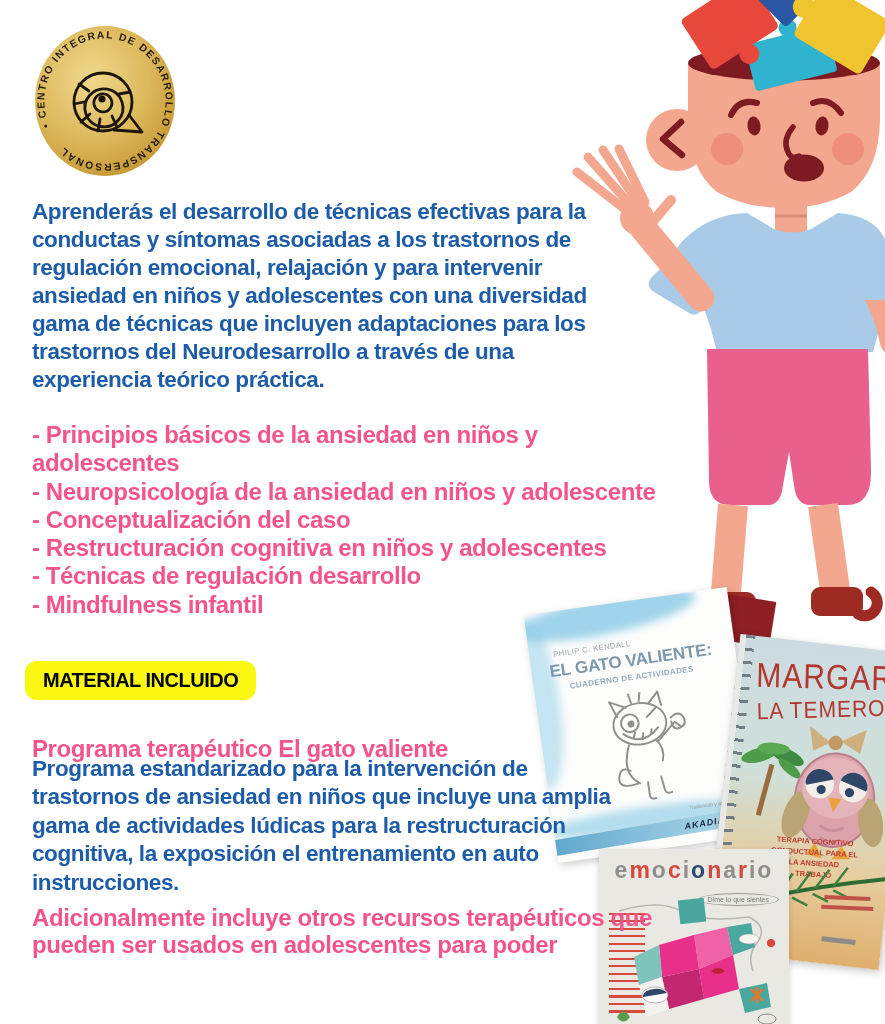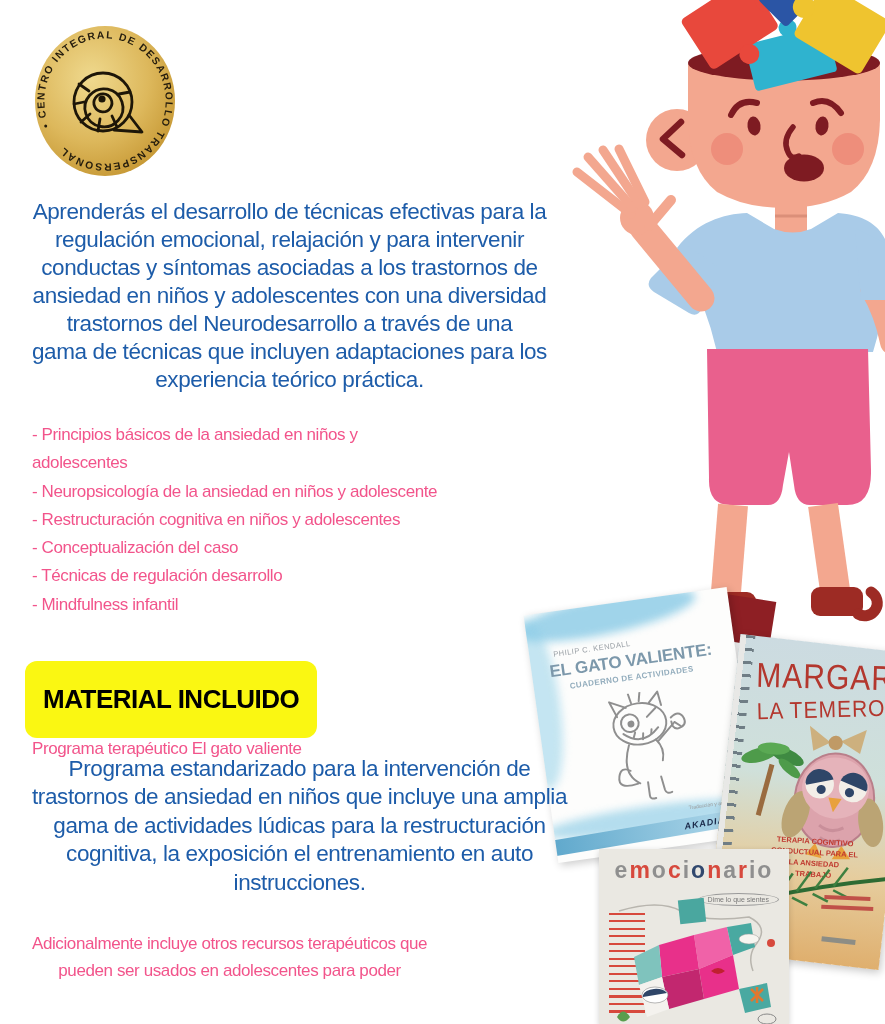--- a/index.html
+++ b/index.html
@@ -14,32 +14,32 @@
   }
   *{margin:0;padding:0;box-sizing:border-box;}
   body{background:#888;font-family:"Liberation Sans",sans-serif;}
   .page{position:relative;width:885px;height:1024px;background:#fff;overflow:hidden;margin:0 auto;}
 
   
   .logo{position:absolute;left:30px;top:22px;width:150px;height:158px;}
 
   
   .textlayer{position:absolute;inset:0;z-index:10;pointer-events:none;}
-  .bluepara{position:absolute;left:32px;color:var(--text-blue);font-weight:normal;
-            font-size:22.5px;line-height:28px;letter-spacing:-0.4px;white-space:nowrap;text-align:center;}
-  .pinkpara{position:absolute;left:32px;color:var(--text-pink);font-weight:normal;
-            font-size:17px;line-height:28px;letter-spacing:-0.4px;white-space:nowrap;}
+  .bluepara{position:absolute;left:32px;color:var(--text-blue);font-weight:bold;
+            font-size:22.5px;line-height:28px;letter-spacing:-0.4px;white-space:nowrap;}
+  .pinkpara{position:absolute;left:32px;color:var(--text-pink);font-weight:bold;
+            font-size:24px;line-height:28px;letter-spacing:-0.4px;white-space:nowrap;}
   .intro{top:198px;}
   .topics{top:421px;line-height:28.3px;}
   .badge{position:absolute;left:25px;top:661px;background:var(--badge-yellow);
-         border-radius:12px;padding:23px 18px;color:#000;font-weight:bold;
-         font-size:26px;letter-spacing:-0.5px;white-space:nowrap;}
+         border-radius:12px;padding:8px 18px;color:#000;font-weight:bold;
+         font-size:20px;letter-spacing:-0.5px;white-space:nowrap;}
   .prog-title{top:727px;line-height:28px;margin-top:8px;}
   .prog-desc{top:755px;line-height:28.4px;}
-  .note{top:930px;line-height:27.3px;text-align:center;}
+  .note{top:904px;line-height:27.3px;}
 
   
   .boy{position:absolute;left:555px;top:0;width:330px;height:640px;z-index:1;}
 
   
   .book{position:absolute;overflow:hidden;}
   .book-corner{position:absolute;left:725px;top:598px;width:48px;height:46px;
                background:#8E1F24;transform:rotate(9deg);z-index:2;}
   .gato{left:540px;top:600px;width:205px;height:250px;background:#fdfdfc;
         transform:rotate(-8deg);z-index:3;box-shadow:2px 3px 8px rgba(0,0,0,.20);}
@@ -334,34 +334,34 @@
         <path d="M 18 120 q 6 -11 13 0 q -7 9 -13 0" fill="#5A9E4D"></path>
         <ellipse cx="168" cy="122" rx="9" ry="5" fill="none" stroke="#888" stroke-width="1"></ellipse>
       </svg>
     </div>
   </div>
 
   <div class="textlayer">
 
     <div class="bluepara intro">
       <div>Aprenderás el desarrollo de técnicas efectivas para la</div>
+      <div>conductas y síntomas asociadas a los trastornos de</div>
       <div>regulación emocional, relajación y para intervenir</div>
-      <div>conductas y síntomas asociadas a los trastornos de</div>
       <div>ansiedad en niños y adolescentes con una diversidad</div>
+      <div>gama de técnicas que incluyen adaptaciones para los</div>
       <div>trastornos del Neurodesarrollo a través de una</div>
-      <div>gama de técnicas que incluyen adaptaciones para los</div>
       <div>experiencia teórico práctica.</div>
     </div>
 
     <div class="pinkpara topics">
       <div>- Principios básicos de la ansiedad en niños y</div>
       <div>adolescentes</div>
       <div>- Neuropsicología de la ansiedad en niños y adolescente</div>
+      <div>- Conceptualización del caso</div>
       <div>- Restructuración cognitiva en niños y adolescentes</div>
-      <div>- Conceptualización del caso</div>
       <div>- Técnicas de regulación desarrollo</div>
       <div>- Mindfulness infantil</div>
     </div>
 
     <div class="badge">MATERIAL INCLUIDO</div>
 
     <div class="pinkpara prog-title">Programa terapéutico El gato valiente</div>
 
     <div class="bluepara prog-desc">
       <div>Programa estandarizado para la intervención de</div>

